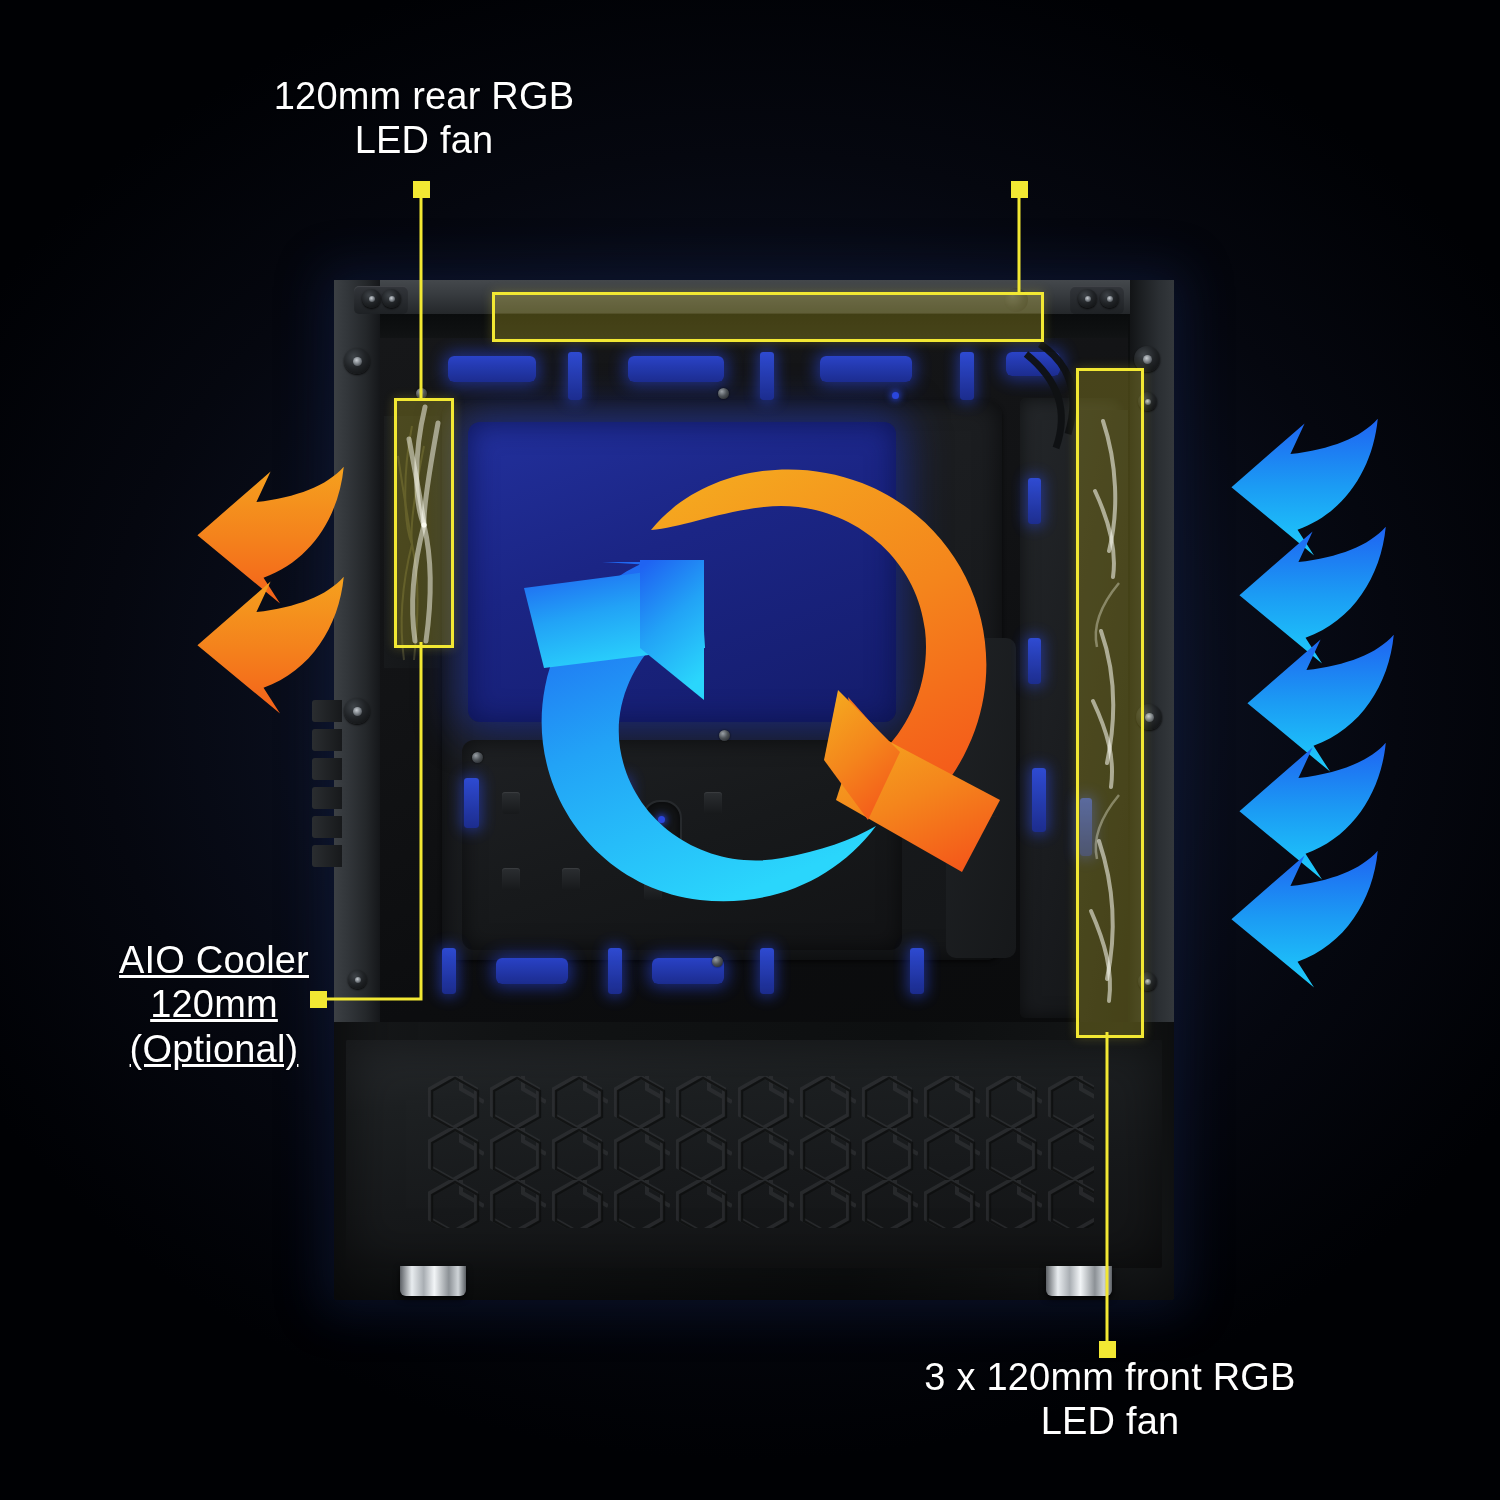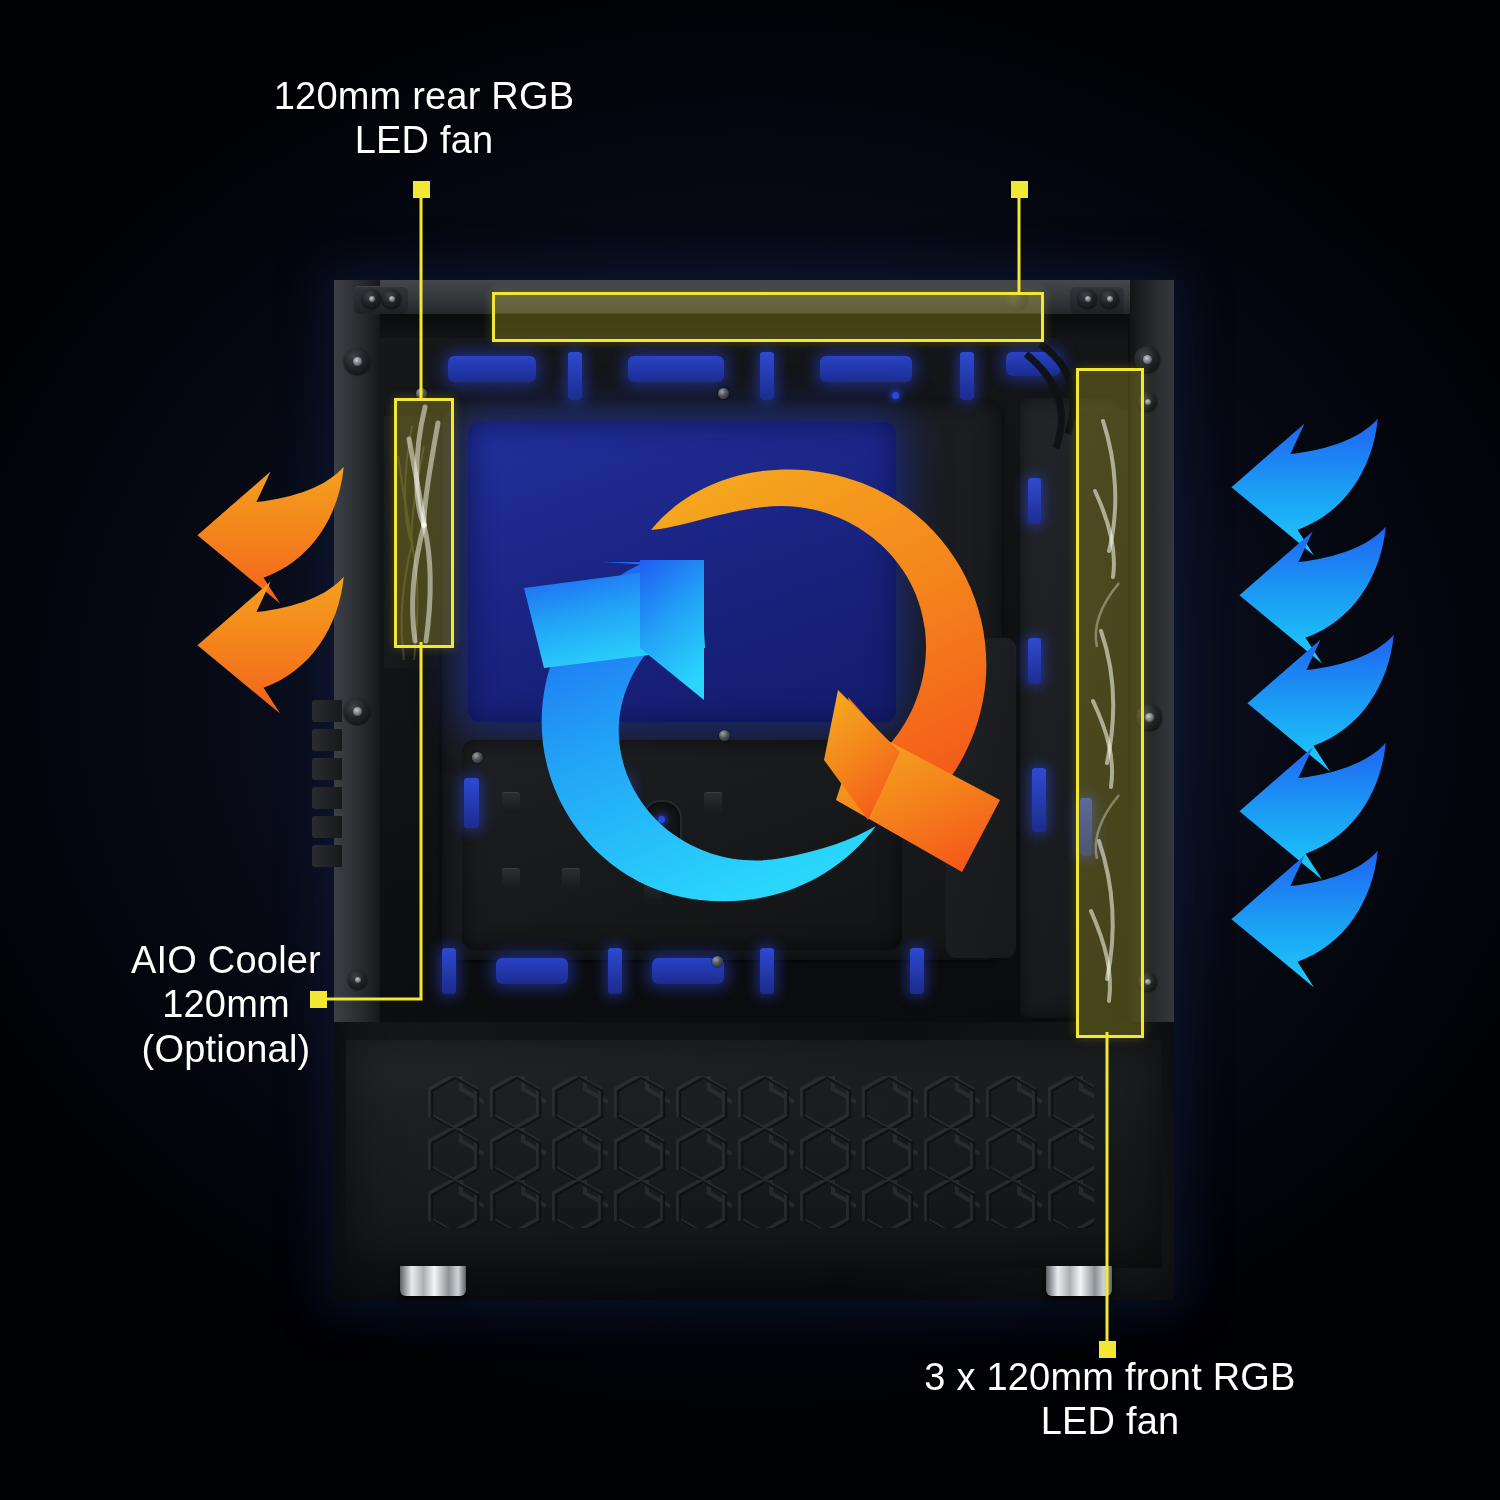--- a/index.html
+++ b/index.html
@@ -19,21 +19,21 @@
   
   .label{
     position:absolute;color:#fff;
     font-size:38px;line-height:1.17;
     text-align:center;letter-spacing:.2px;
     white-space:pre-line;
     text-shadow:0 0 2px rgba(0,0,0,.9);
   }
   #lbl-rear{left:214px;top:74px;width:420px;}
   #lbl-top{left:670px;top:62px;width:700px;}
-  #lbl-aio{left:76px;top:938px;width:300px;}
+  #lbl-aio{left:64px;top:938px;width:300px;text-decoration:underline;}
   #lbl-front{left:830px;top:1355px;width:560px;}
 
   
   svg.layer{position:absolute;left:0;top:0;width:1500px;height:1500px;overflow:visible;}
   svg.layer.nohit{pointer-events:none;}
 
   
   .case-wrap{position:absolute;left:334px;top:280px;width:840px;height:1020px;}
 
   .case-outer{

